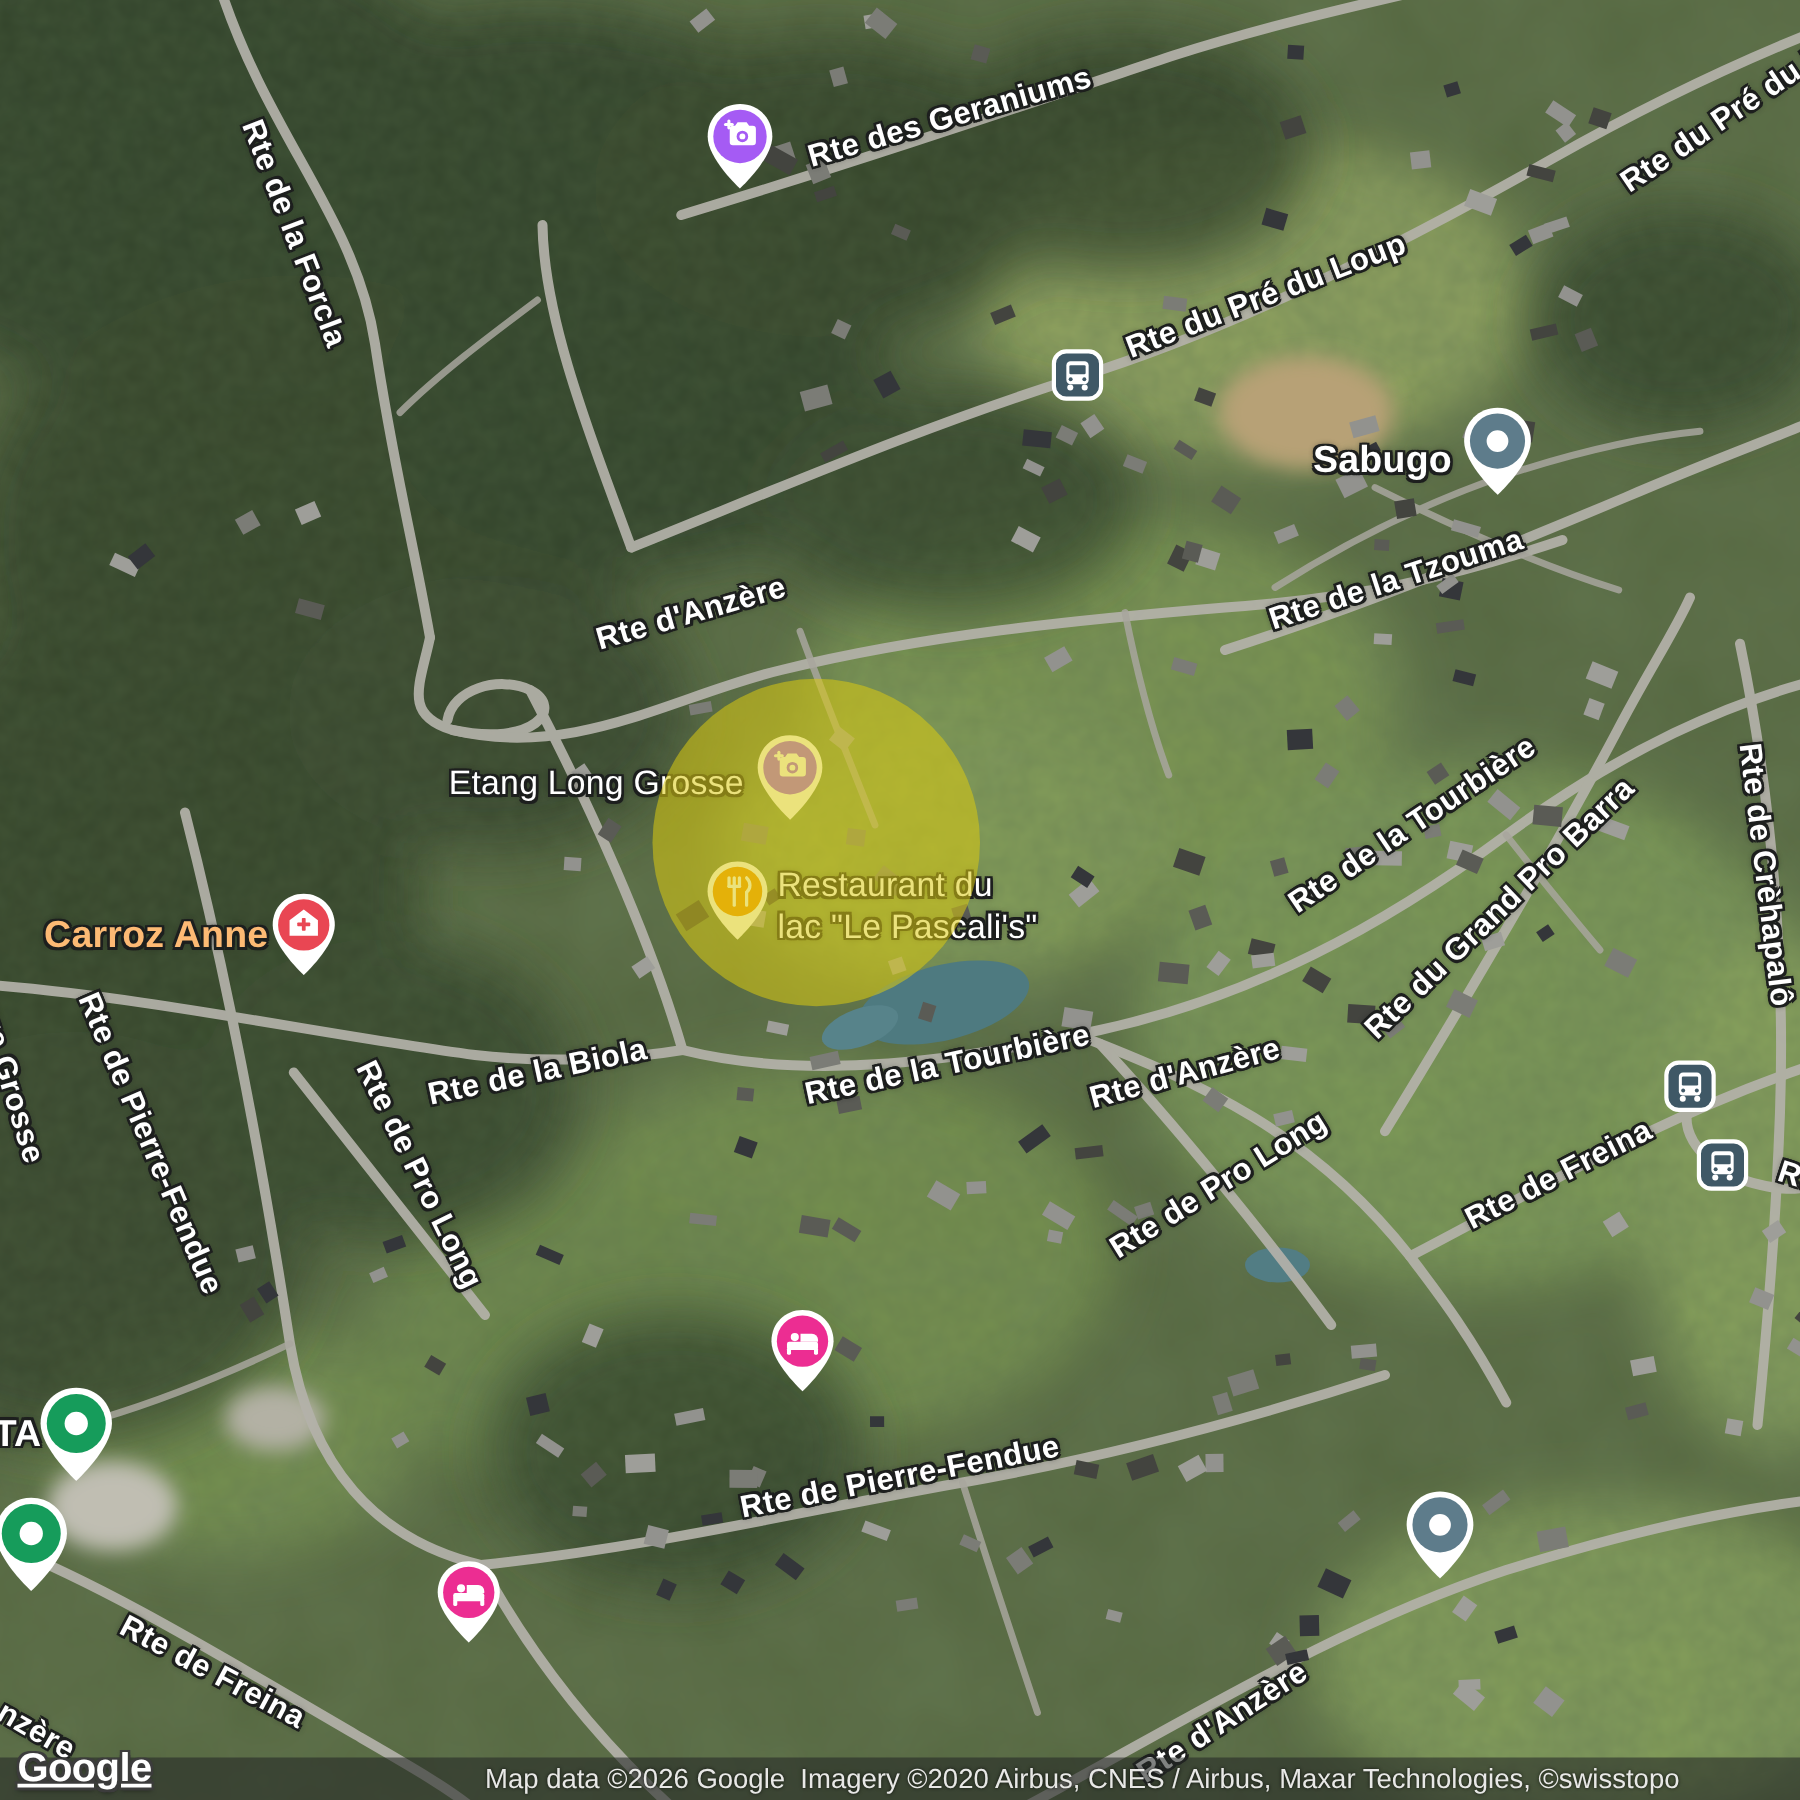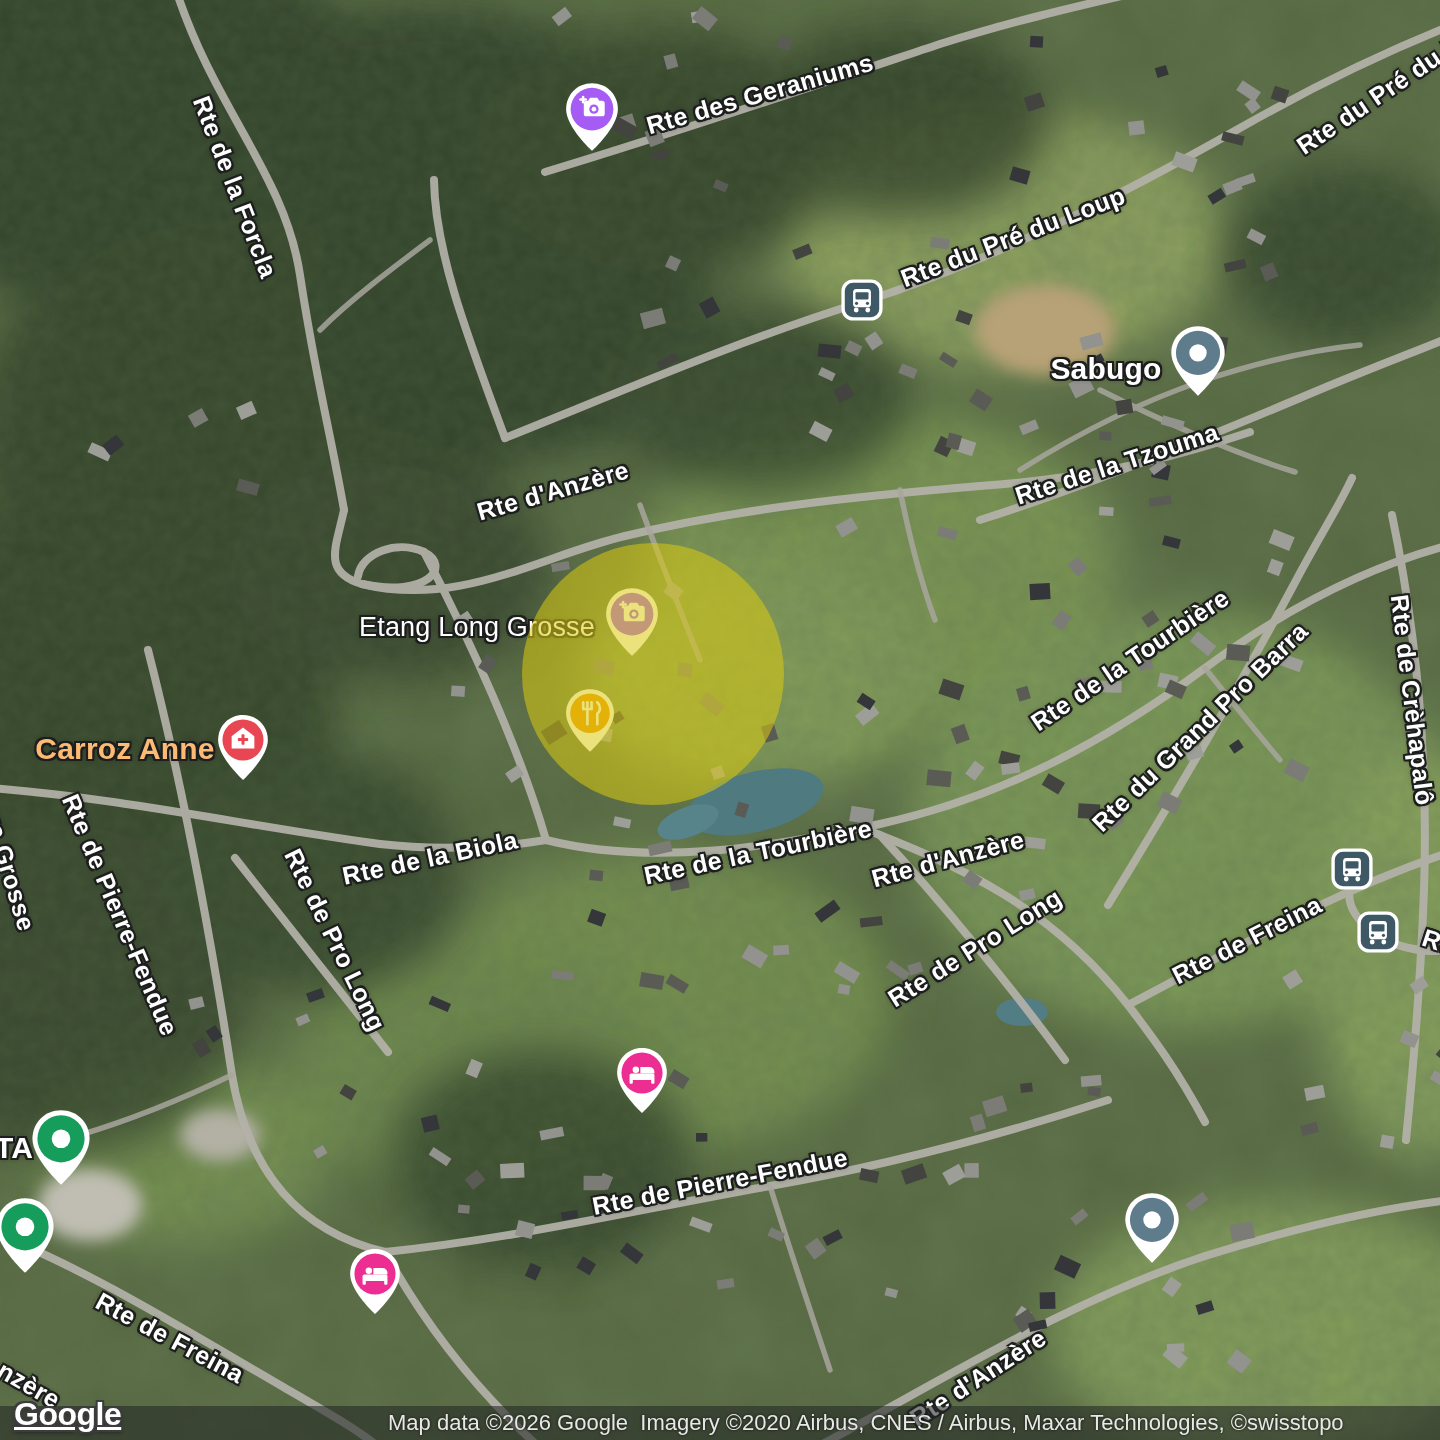--- a/index.html
+++ b/index.html
@@ -374,20 +374,22 @@
       <path d="M17.5 13.5 v6.5"></path>
         <path d="M21.5 13.5 v6.5"></path>
         <path d="M25.5 13.5 v6.5"></path>
       <path d="M17.5 20 h8"></path>
         <path d="M21.5 20 v14.5"></path>
       <path d="M31 13.5 c3.4 3.4 3.4 8.2 0 11 v10"></path>
     </g>
   </svg>
 
   <div class="poi under" style="left:477px;top:627px;font-size:27px">Etang Long Grosse</div>
+  <div class="poi under" style="left:622px;top:725px;transform:translate(0,-50%);text-align:left;font-size:27px">Restaurant du
+lac "Le Pascali's"</div>
 
   <svg class="pin" style="left:592px;top:152px" width="54" height="70" viewBox="0 0 48 62">
     <path d="M24 1 C11 1 1 11 1 24 c0 16 23 37 23 37 s23-21 23-37 C47 11 37 1 24 1Z" fill="#fff"></path>
     <circle cx="24" cy="24" r="19" fill="#A55BF4"></circle>
     <g>
       <path fill="#fff" d="M20.5 16.5 l1.8-2.6 h6.4 l1.8 2.6 h2.5 a2.3 2.3 0 0 1 2.3 2.3 v9.2 a2.3 2.3 0 0 1 -2.3 2.3 h-14 a2.3 2.3 0 0 1 -2.3-2.3 v-9.2 a2.3 2.3 0 0 1 2.3-2.3 z"></path>
       <circle cx="25.7" cy="24" r="4.1" fill="#A55BF4"></circle>
       <circle cx="25.7" cy="24" r="2.1" fill="#fff"></circle>
       <rect x="12.6" y="14.4" width="7" height="2.2" rx="1.1" fill="#fff"></rect>
       <rect x="15" y="12" width="2.2" height="7" rx="1.1" fill="#fff"></rect>

